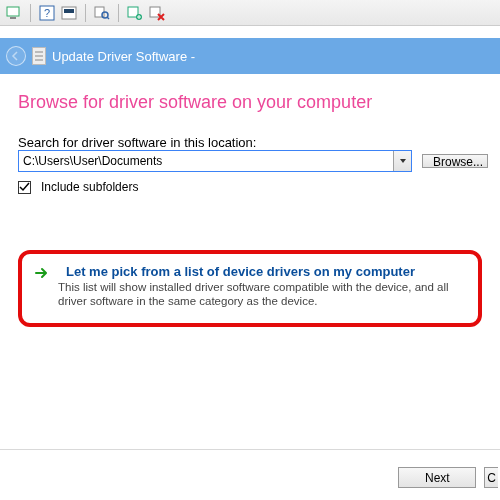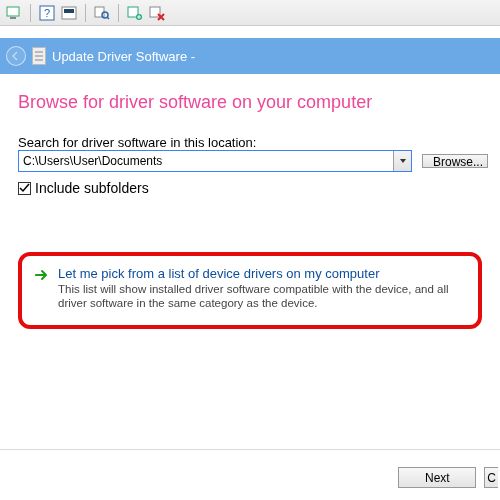--- a/index.html
+++ b/index.html
@@ -101,22 +101,22 @@
   .btn {
     height: 14px;
     min-width: 66px;
     padding: 0 10px;
     border: 1px solid #999;
     background: linear-gradient(#f7f7f7, #e4e4e4);
     font-size: 12px;
     cursor: pointer;
   }
   .chk-row {
-    display: flex; align-items: center; gap: 4px;
-    font-size: 14px;
+    display: flex; align-items: center; gap: 10px;
+    font-size: 12px;
   }
   .chk {
     width: 13px; height: 13px;
     border: 1px solid #333;
     background: #fff;
     display: flex; align-items: center; justify-content: center;
   }
   .callout-wrap {
     margin-top: 56px;
     border: 4px solid #e30b0b;
@@ -128,23 +128,23 @@
     display: flex;
     gap: 8px;
     align-items: flex-start;
   }
   .callout .arrow-icon {
     width: 16px; height: 16px;
     margin-top: 1px;
     flex: 0 0 16px;
   }
   .callout h2 {
-    margin: 0 0 1px 0;
+    margin: 0 0 1px 8px;
     color: #0a4e9b;
-    font-weight: 400;
+    font-weight: 700;
     font-size: 13px;
   }
   .callout p {
     margin: 0;
     font-size: 11.5px;
     line-height: 1.25;
     color: #444;
   }
   .footer-sep {
     position: absolute;

